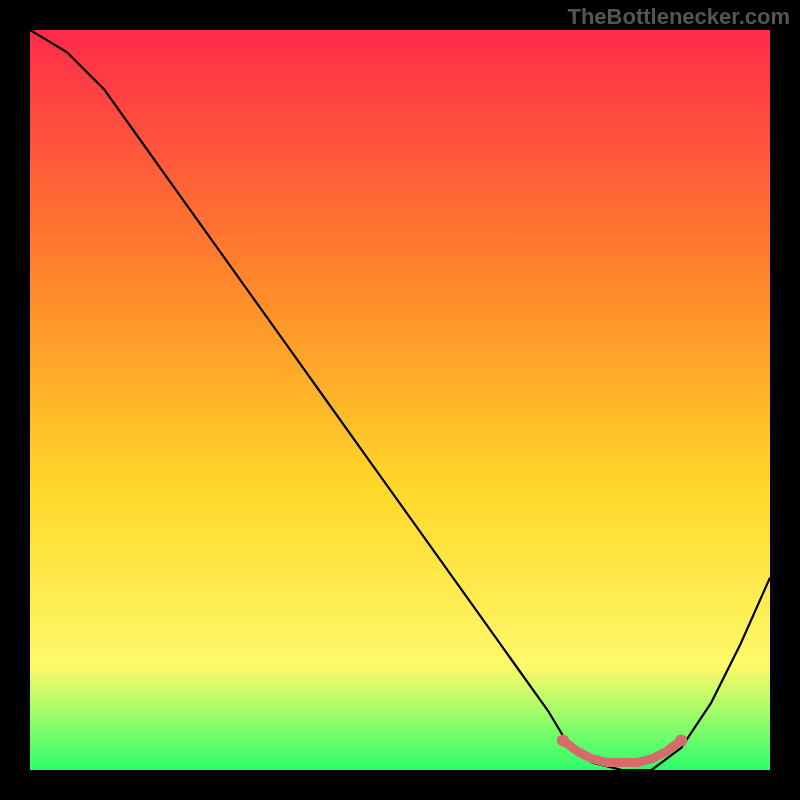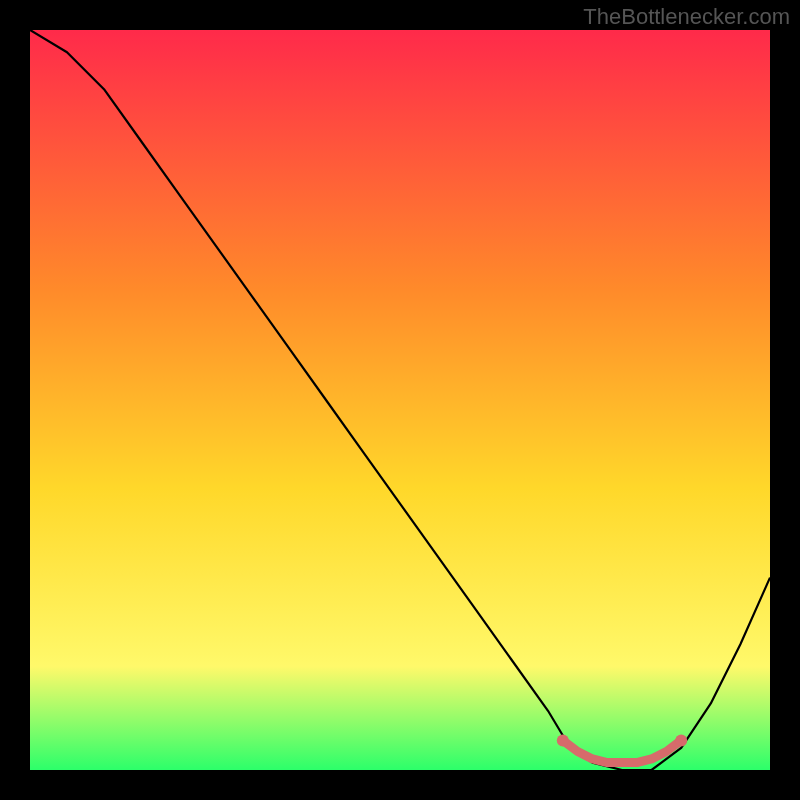--- a/index.html
+++ b/index.html
@@ -15,21 +15,21 @@
     width: 800px;
     height: 800px;
     background: #000;
   }
   .watermark {
     position: absolute;
     top: 4px;
     right: 10px;
     color: #555;
     font-size: 22px;
-    font-weight: 400;
+    font-weight: 700;
     z-index: 10;
   }
   .plot {
     position: absolute;
     left: 30px;
     top: 30px;
     width: 740px;
     height: 740px;
     overflow: hidden;
   }

